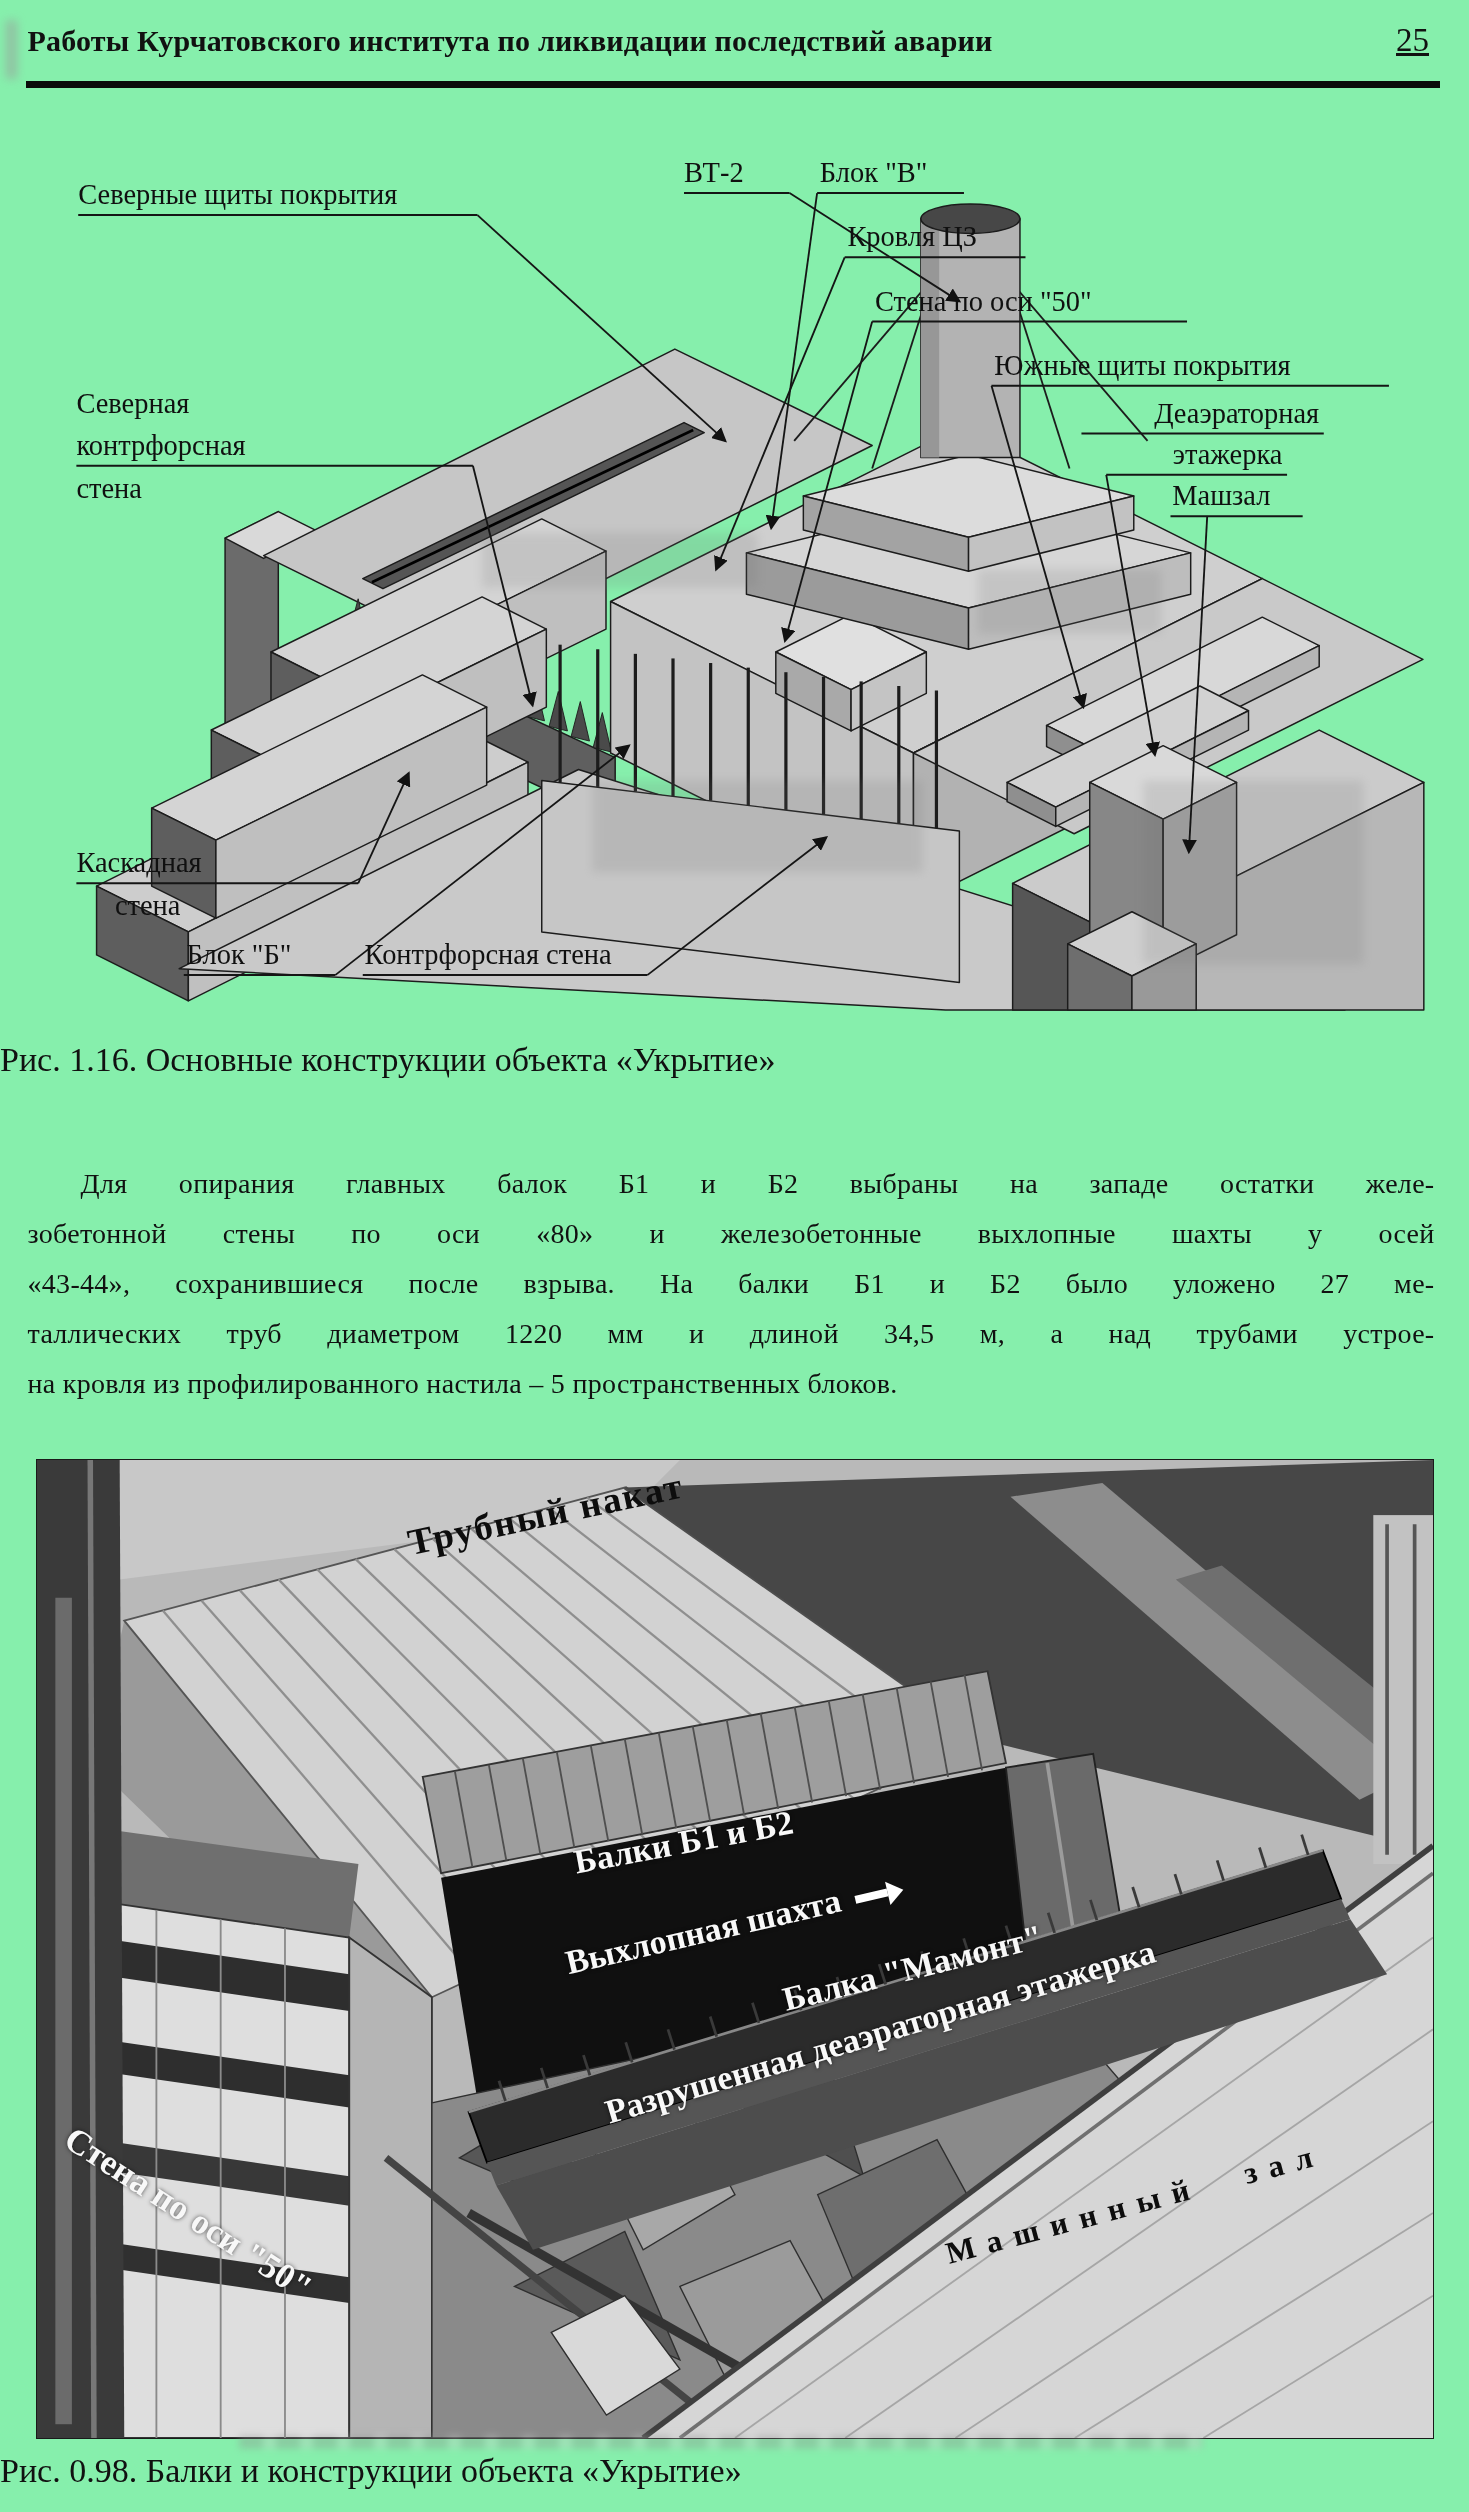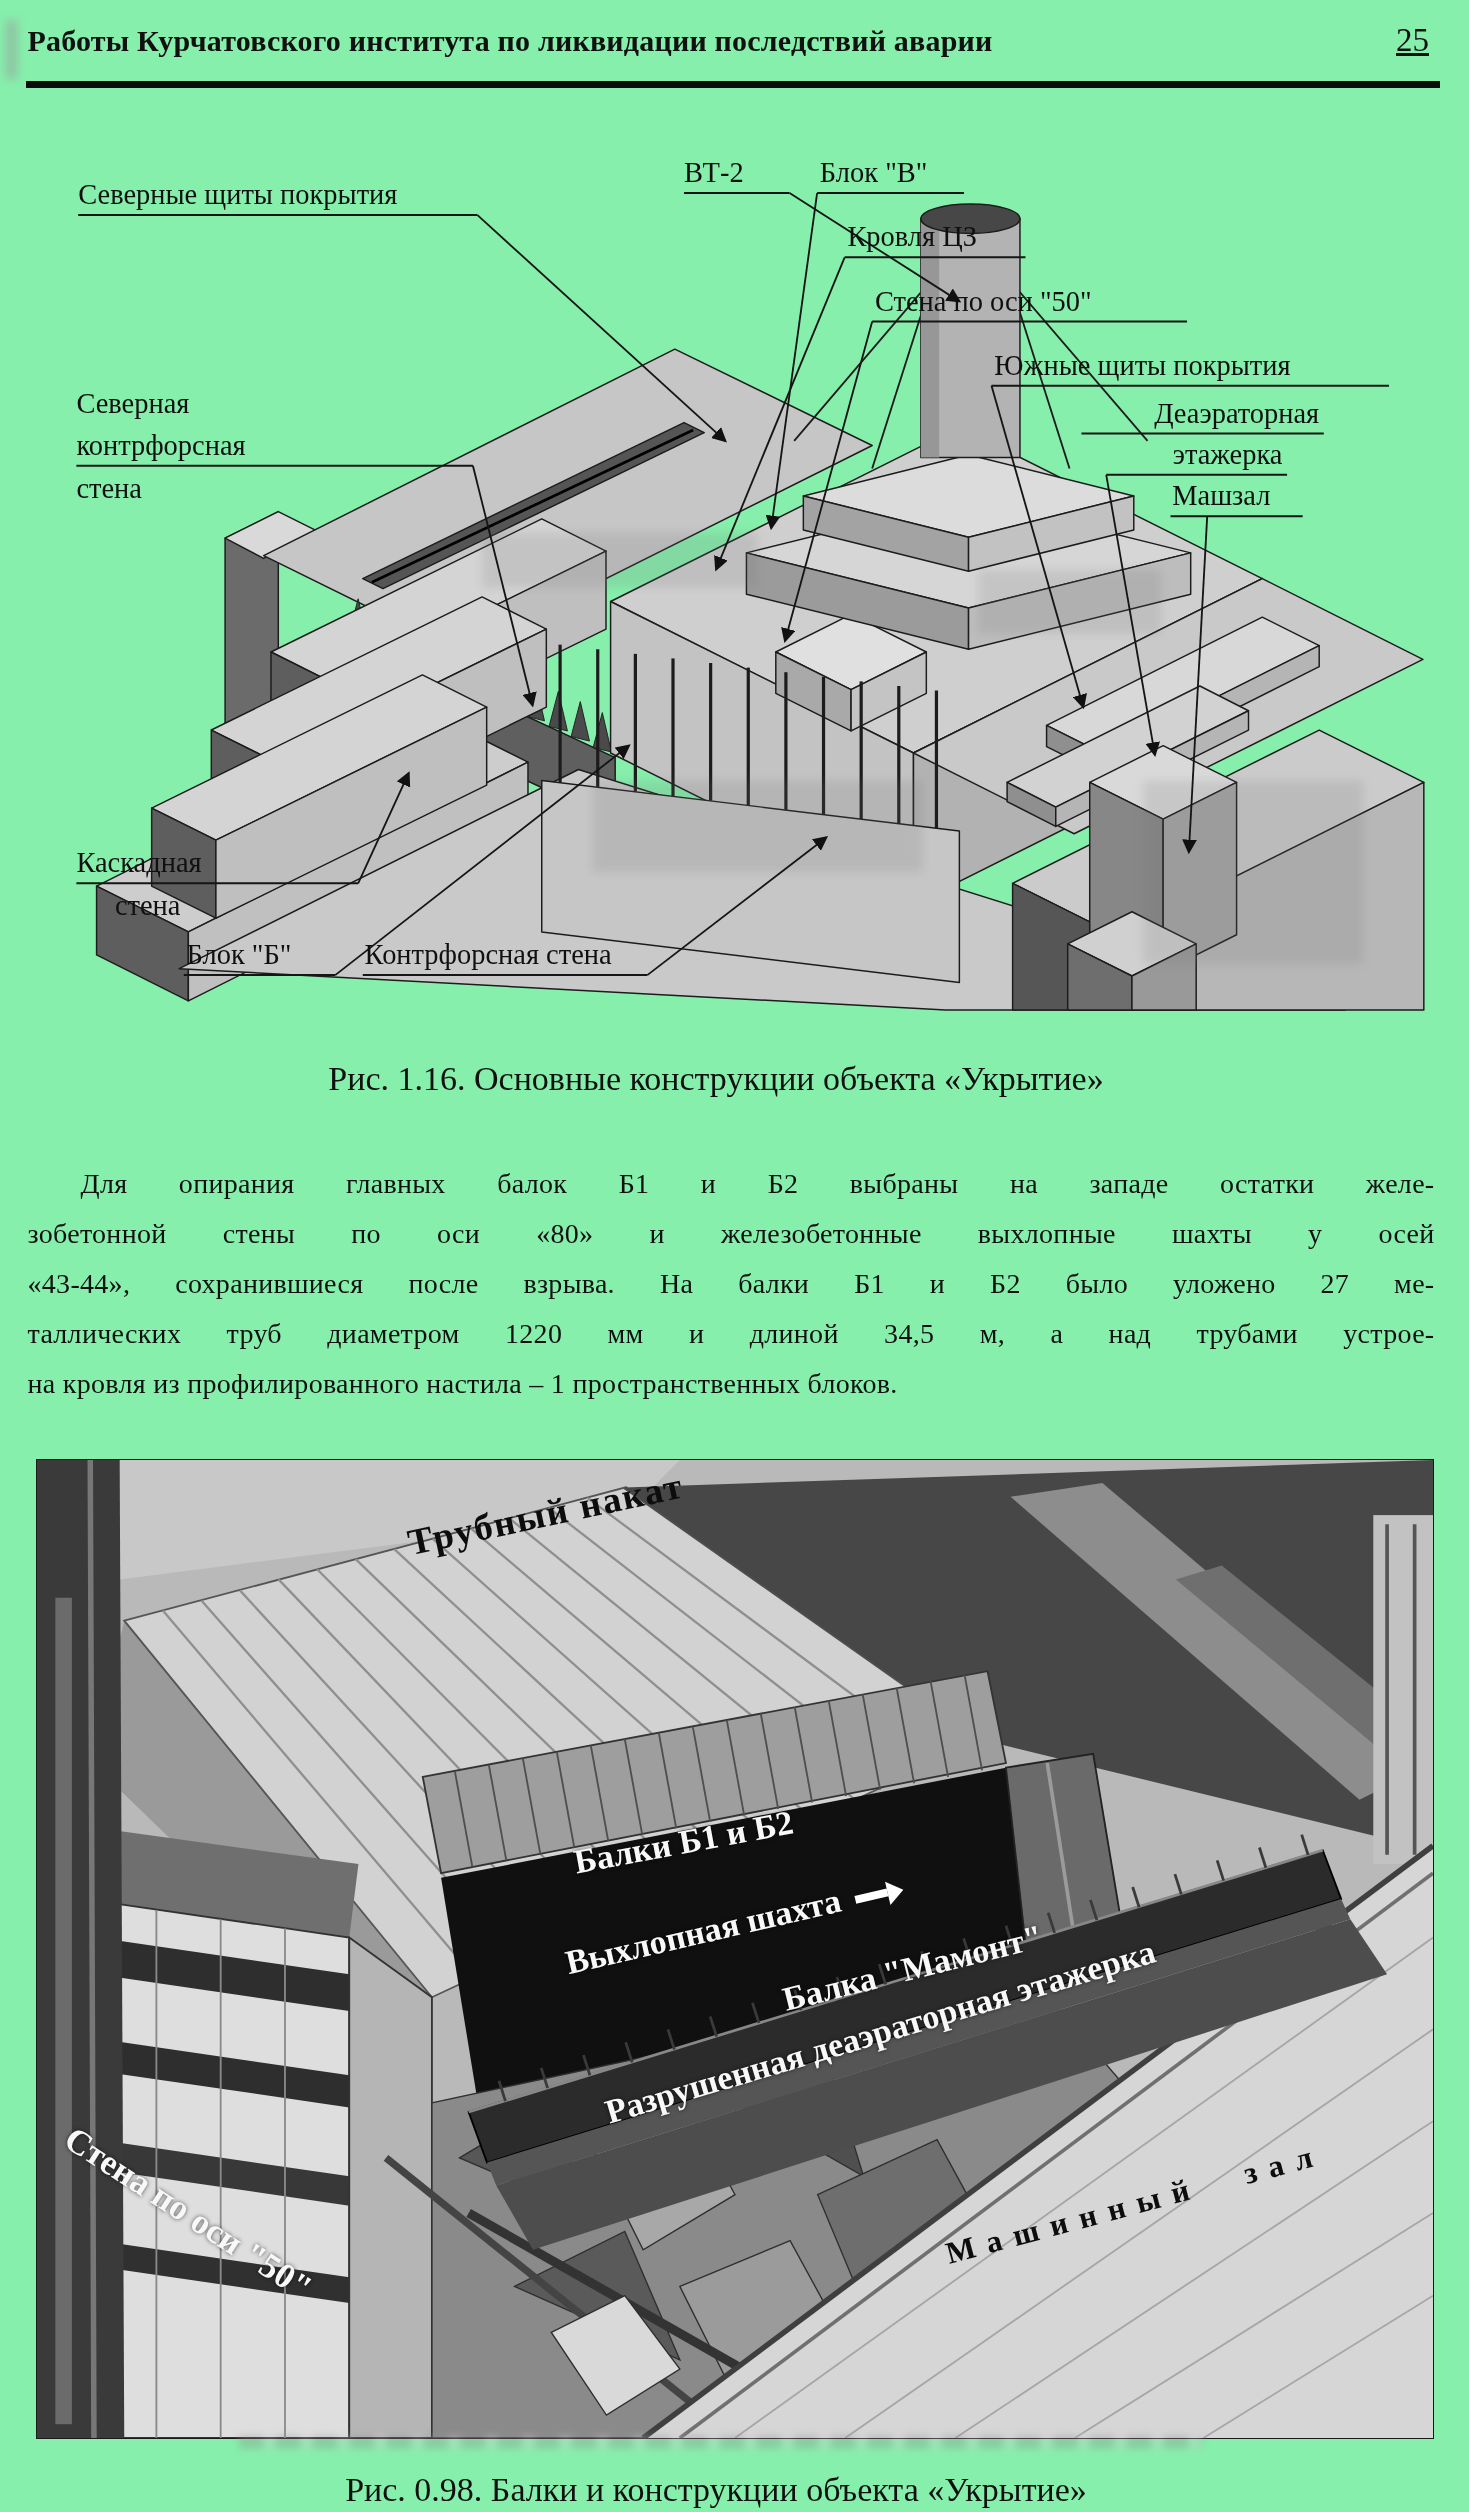--- a/index.html
+++ b/index.html
@@ -9,21 +9,21 @@
   .smudge{position:absolute;left:5.5px;top:20px;width:11px;height:59px;background:#9a9a9a;
           filter:blur(4.6px);opacity:.55;}
   
   .hdr-title{position:absolute;left:27.5px;top:24px;font-size:30px;font-weight:bold;
              letter-spacing:0.2px;white-space:nowrap;}
   .hdr-num{position:absolute;right:40px;top:22px;font-size:33px;text-decoration:underline;}
   .hdr-rule{position:absolute;left:26px;top:81px;width:1414px;height:7.3px;background:#0b0b0b;}
   
   .fig16-art{position:absolute;left:41px;top:138px;width:1387px;height:883px;}
   .fig16-art svg{display:block;width:100%;height:100%;}
-  .fig-caption{position:absolute;left:0;width:1432px;text-align:center;font-size:34px;margin-top:19px;}
+  .fig-caption{position:absolute;left:0;width:1432px;font-size:34px;}
   #cap16{top:1041px;}
   #cap17{top:2452px;}
   
   .para{position:absolute;left:27.5px;top:1159px;width:1407px;font-size:28px;
         line-height:50px;letter-spacing:0.3px;}
   .pline{text-align:justify;text-align-last:justify;white-space:normal;}
   .pline.last{text-align:left;text-align-last:left;}
   .pline.indent{text-indent:53px;}
   
   .photo{position:absolute;left:37px;top:1460px;width:1396px;height:978px;background:#b9b9b9;
@@ -238,21 +238,21 @@
     </g>
   </svg>
   </div>
   <div class="fig-caption" id="cap16">Рис. 1.16. Основные конструкции объекта «Укрытие»</div>
 
   <div class="para">
     <div class="pline indent">Для опирания главных балок Б1 и Б2 выбраны на западе остатки желе-</div>
     <div class="pline">зобетонной стены по оси «80» и железобетонные выхлопные шахты у осей</div>
     <div class="pline">«43-44», сохранившиеся после взрыва. На балки Б1 и Б2 было уложено 27 ме-</div>
     <div class="pline">таллических труб диаметром 1220 мм и длиной 34,5 м, а над трубами устрое-</div>
-    <div class="pline last">на кровля из профилированного настила – 1 пространственных блоков.</div>
+    <div class="pline last">на кровля из профилированного настила – 5 пространственных блоков.</div>
   </div>
 
   <div class="photo">
     <svg viewBox="0 0 1520 1065" preserveAspectRatio="none">
       <rect x="0" y="0" width="1520" height="1065" fill="#b9b9b9"></rect>
 
       <g>
         <polygon points="90,0 700,0 640,60 90,130" fill="#c8c8c8"></polygon>
         <polygon points="60,330 95,175 430,585 380,640" fill="#9a9a9a"></polygon>
         <polygon points="95,175 640,30 1030,305 430,585" fill="#d2d2d2" stroke="#555" stroke-width="2"></polygon>

